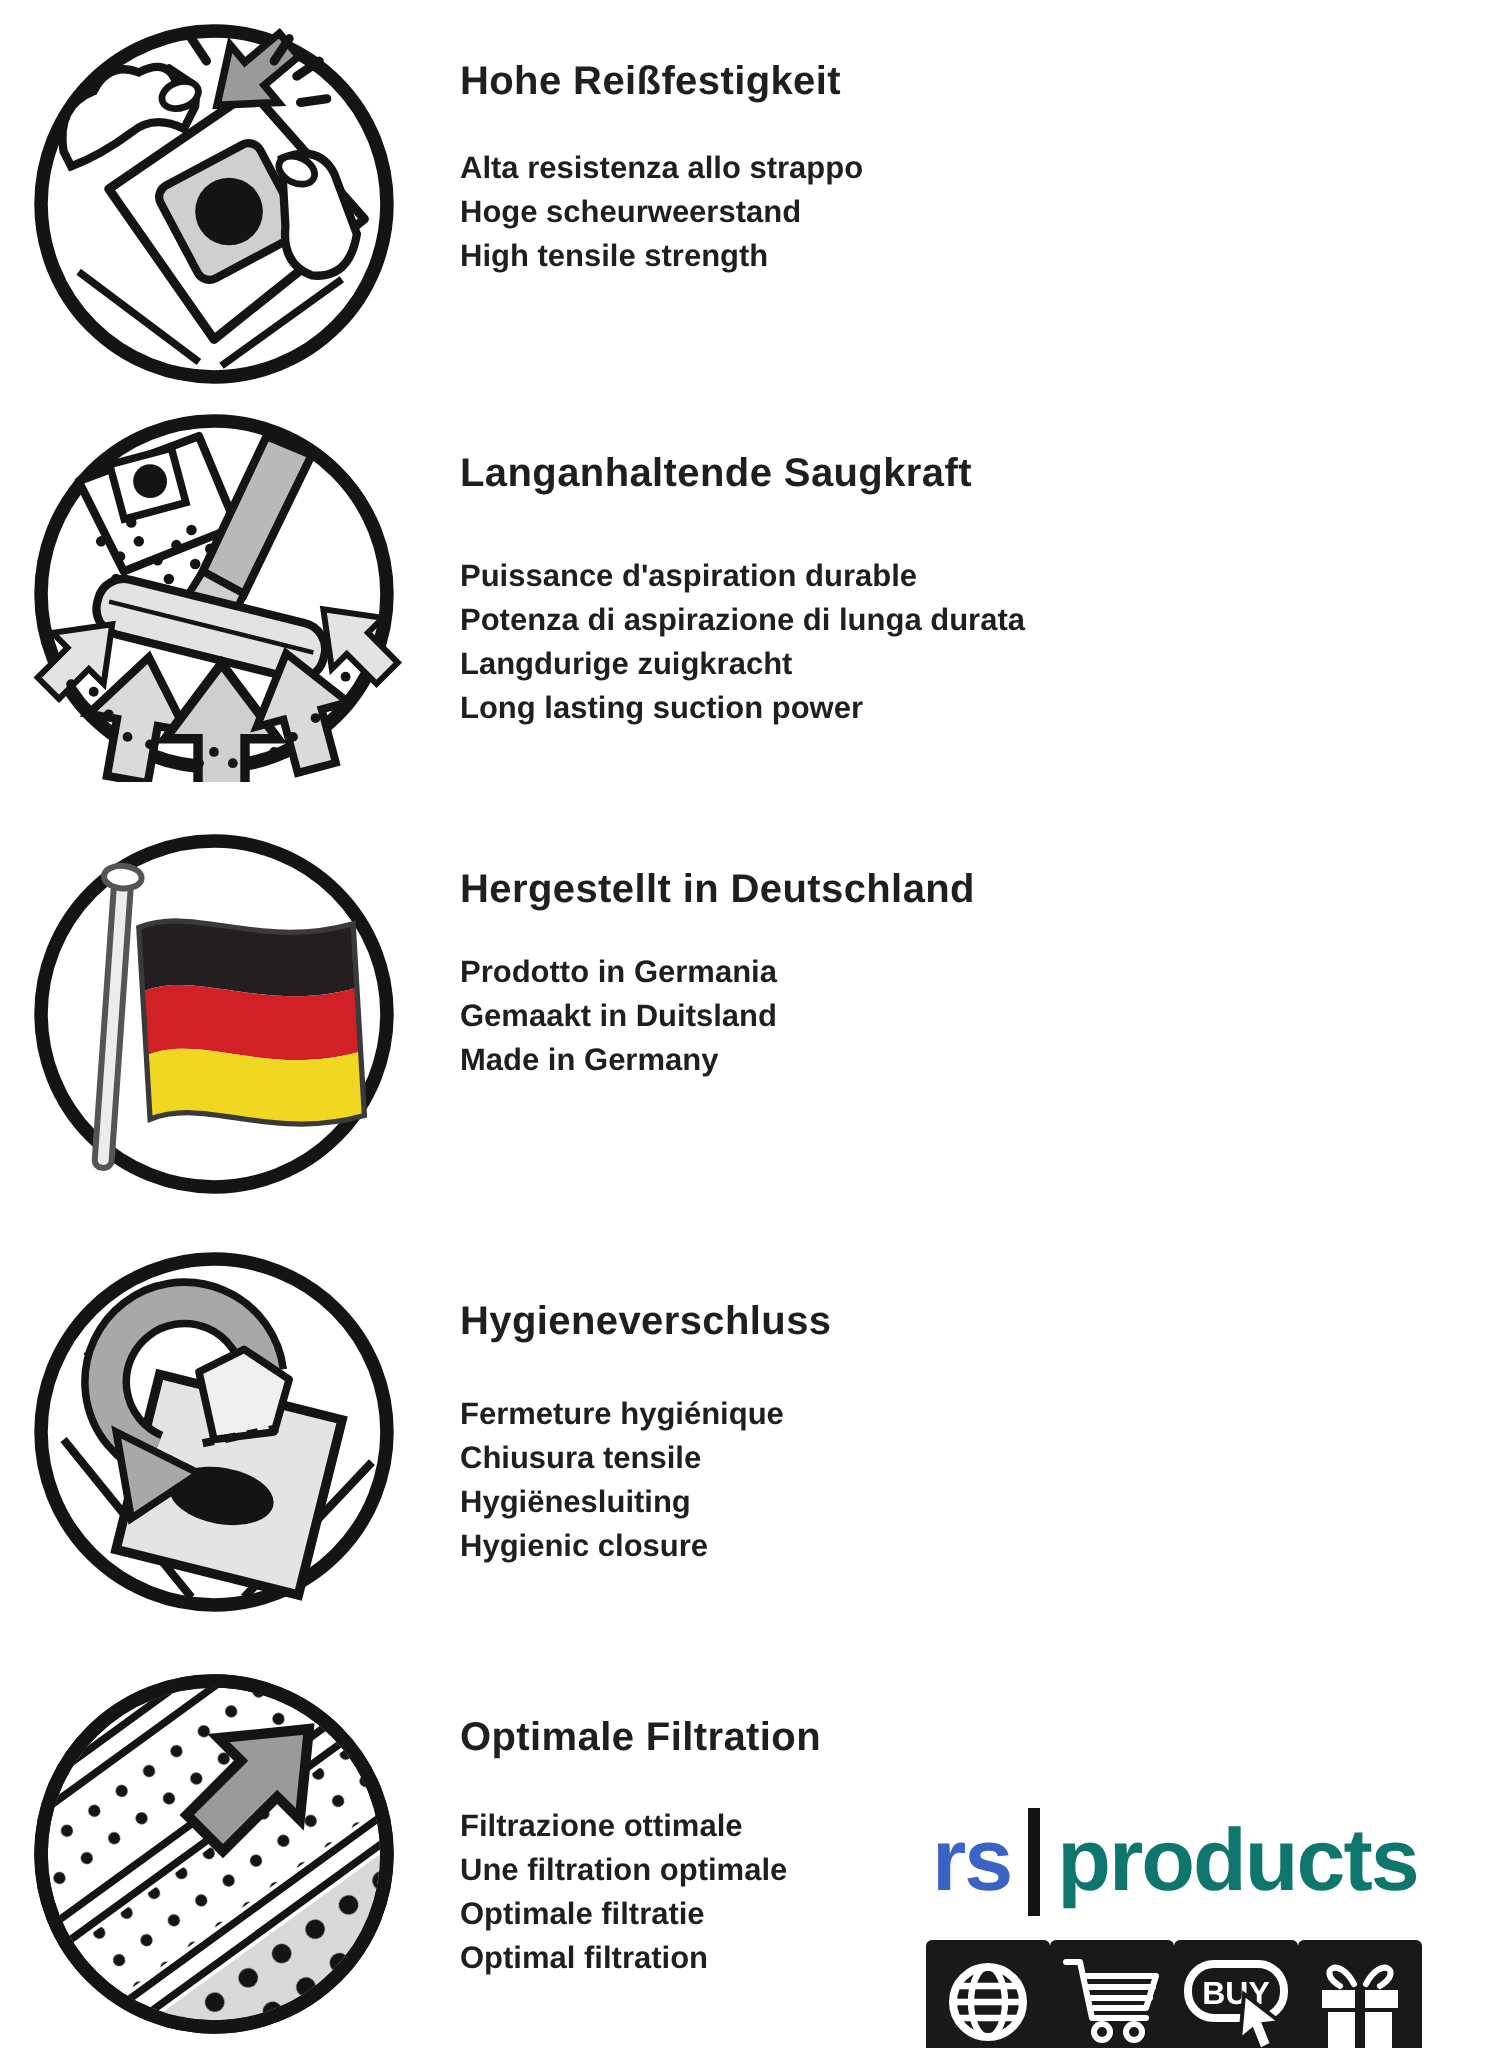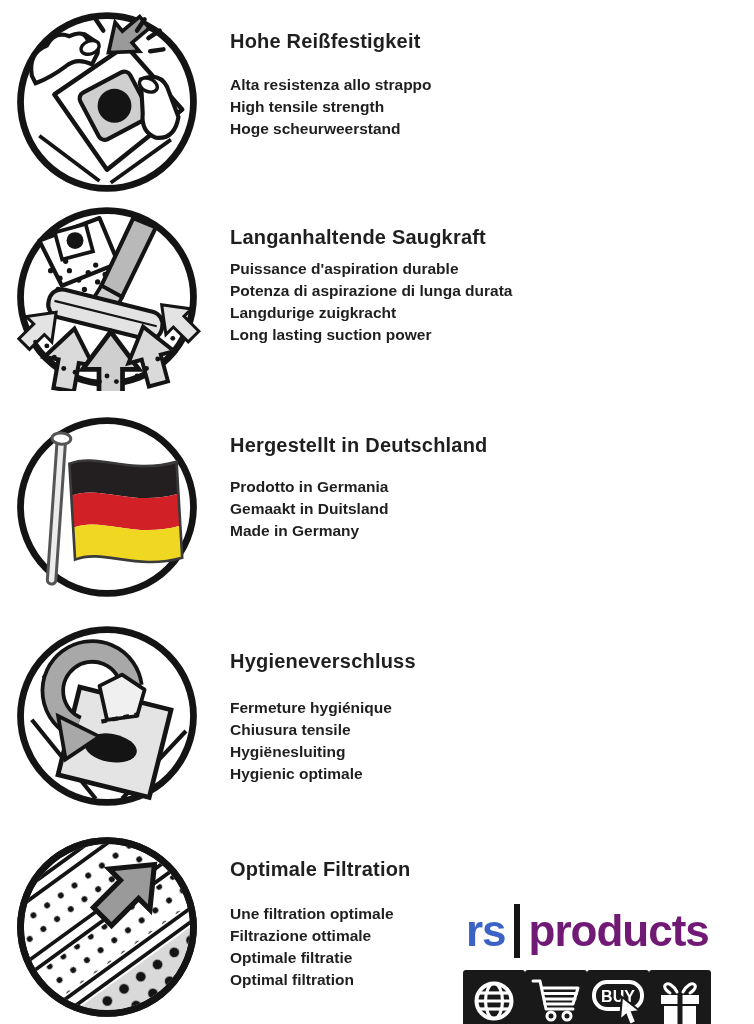--- a/index.html
+++ b/index.html
@@ -2,29 +2,29 @@
 <html><head>
 <meta charset="utf-8">
 <style>
   html,body{margin:0;padding:0;background:#ffffff;}
   body{width:754px;height:1024px;position:relative;overflow:hidden;
        font-family:"Liberation Sans",sans-serif;color:#1f1f1f;}
   .circle-icon{position:absolute;left:13px;width:188px;height:188px;}
   .pos-f0{top:8px}.pos-f1{top:203px}.pos-f2{top:413px}.pos-f3{top:622px}.pos-f4{top:833px}
   .feature-text{position:absolute;left:230px;width:430px;}
   .txt-h0{top:30px}.txt-h1{top:226px}.txt-h2{top:434px}.txt-h3{top:650px}.txt-h4{top:858px}
-  .txt-b0{top:74px}.txt-b1{top:258px}.txt-b2{top:476px}.txt-b3{top:697px}.txt-b4{top:903px}
+  .txt-b0{top:74px}.txt-b1{top:278px}.txt-b2{top:476px}.txt-b3{top:697px}.txt-b4{top:903px}
   .feature-heading{font-size:20px;font-weight:bold;letter-spacing:0.2px;}
   .feature-lines div{font-size:15.5px;font-weight:bold;line-height:22px;}
   .brand{position:absolute;left:466px;top:888px;width:271px;margin-top:15px;}
   .brand-logo{display:flex;align-items:center;height:56px;font-weight:bold;
               font-size:44px;letter-spacing:-1px;white-space:nowrap;}
   .brand-rs{color:#3b63c6;}
   .brand-divider{display:inline-block;width:6px;height:54px;background:#141414;margin:0 9px 0 8px;}
-  .brand-products{color:#701a75;}
+  .brand-products{color:#0f766e;}
   .brand-icons{display:flex;justify-content:center;margin-top:11px;width:242px;}
   .tile{width:62px;height:62px;}
   svg{display:block;}
 </style>
 </head>
 <body>
 
 <div class="circle-icon pos-f0">
   <svg width="188" height="188" viewBox="0 0 100 100">
     <circle cx="50" cy="50" r="46" fill="#fff" stroke="#141414" stroke-width="3.6"></circle>
@@ -47,22 +47,22 @@
     </g>
     <path d="M10,36 Q8,24 18,20 Q22,12 30,15 Q38,11 40,18 Q46,16 45,24 L42,30 Q34,26 28,31 Q20,37 12,40 Z" fill="#fff" stroke="#141414" stroke-width="2.2"></path>
     <ellipse cx="41" cy="21" rx="5" ry="3.4" transform="rotate(-20 41 21)" fill="#fff" stroke="#141414" stroke-width="1.8"></ellipse>
     <path d="M68,38 Q78,34 82,42 L88,58 Q86,70 76,69 Q68,66 69,56 Z" fill="#fff" stroke="#141414" stroke-width="2.2"></path>
     <ellipse cx="72" cy="41" rx="5" ry="3.4" transform="rotate(25 72 41)" fill="#fff" stroke="#141414" stroke-width="1.8"></ellipse>
   </svg>
 </div>
 <div class="feature-text txt-h0 feature-heading">Hohe Reißfestigkeit</div>
 <div class="feature-text txt-b0 feature-lines">
   <div>Alta resistenza allo strappo</div>
+  <div>Hoge scheurweerstand</div>
   <div>High tensile strength</div>
-  <div>Hoge scheurweerstand</div>
 </div>
 
 <div class="circle-icon pos-f1">
   <svg width="188" height="188" viewBox="0 0 100 100">
     <circle cx="50" cy="50" r="46" fill="#fff" stroke="#141414" stroke-width="3.6"></circle>
     <polygon points="14,20 46,8 56,32 26,44" fill="#fff" stroke="#141414" stroke-width="2.2" stroke-linejoin="round"></polygon>
     <g transform="rotate(-15 33 21)">
         <rect x="24" y="13" width="17" height="15" fill="#fff" stroke="#141414" stroke-width="2"></rect>
       </g>
     <circle cx="33" cy="20" r="4.5" fill="#141414"></circle>
@@ -160,21 +160,21 @@
     <polygon points="24,50 46,61 28,73" fill="#a8a8a8" stroke="#141414" stroke-width="2"></polygon>
     <polygon points="46,34 58,28 70,36 66,50 50,52" fill="#f0f0f0" stroke="#141414" stroke-width="2" stroke-linejoin="round"></polygon>
     <line x1="47" y1="53" x2="67" y2="49" stroke="#141414" stroke-width="2.2" stroke-dasharray="3 3"></line>
   </svg>
 </div>
 <div class="feature-text txt-h3 feature-heading">Hygieneverschluss</div>
 <div class="feature-text txt-b3 feature-lines">
   <div>Fermeture hygiénique</div>
   <div>Chiusura tensile</div>
   <div>Hygiënesluiting</div>
-  <div>Hygienic optimale</div>
+  <div>Hygienic closure</div>
 </div>
 
 <div class="circle-icon pos-f4">
   <svg width="188" height="188" viewBox="0 0 100 100">
     <defs>
       <clipPath id="clip-f5">
           <circle cx="50" cy="50" r="44.2"></circle>
         </clipPath>
       <pattern id="dots-sm" width="9" height="9" patternUnits="userSpaceOnUse">
           <circle cx="4" cy="4" r="1.6" fill="#141414"></circle>
@@ -199,22 +199,22 @@
       </g>
     </g>
     <g transform="translate(62,30) rotate(-135) scale(1.7)">
         <path d="M-4,-12 L4,-12 L4,0 L9,0 L0,11 L-9,0 L-4,0 Z" fill="#9a9a9a" stroke="#141414" stroke-width="1.6"></path>
       </g>
     <circle cx="50" cy="50" r="46" fill="none" stroke="#141414" stroke-width="3.6"></circle>
   </svg>
 </div>
 <div class="feature-text txt-h4 feature-heading">Optimale Filtration</div>
 <div class="feature-text txt-b4 feature-lines">
+  <div>Filtrazione ottimale</div>
   <div>Une filtration optimale</div>
-  <div>Filtrazione ottimale</div>
   <div>Optimale filtratie</div>
   <div>Optimal filtration</div>
 </div>
 
 <div class="brand">
   <div class="brand-logo">
     <span class="brand-rs">rs</span>
     <span class="brand-divider"></span>
     <span class="brand-products">products</span>
   </div>

